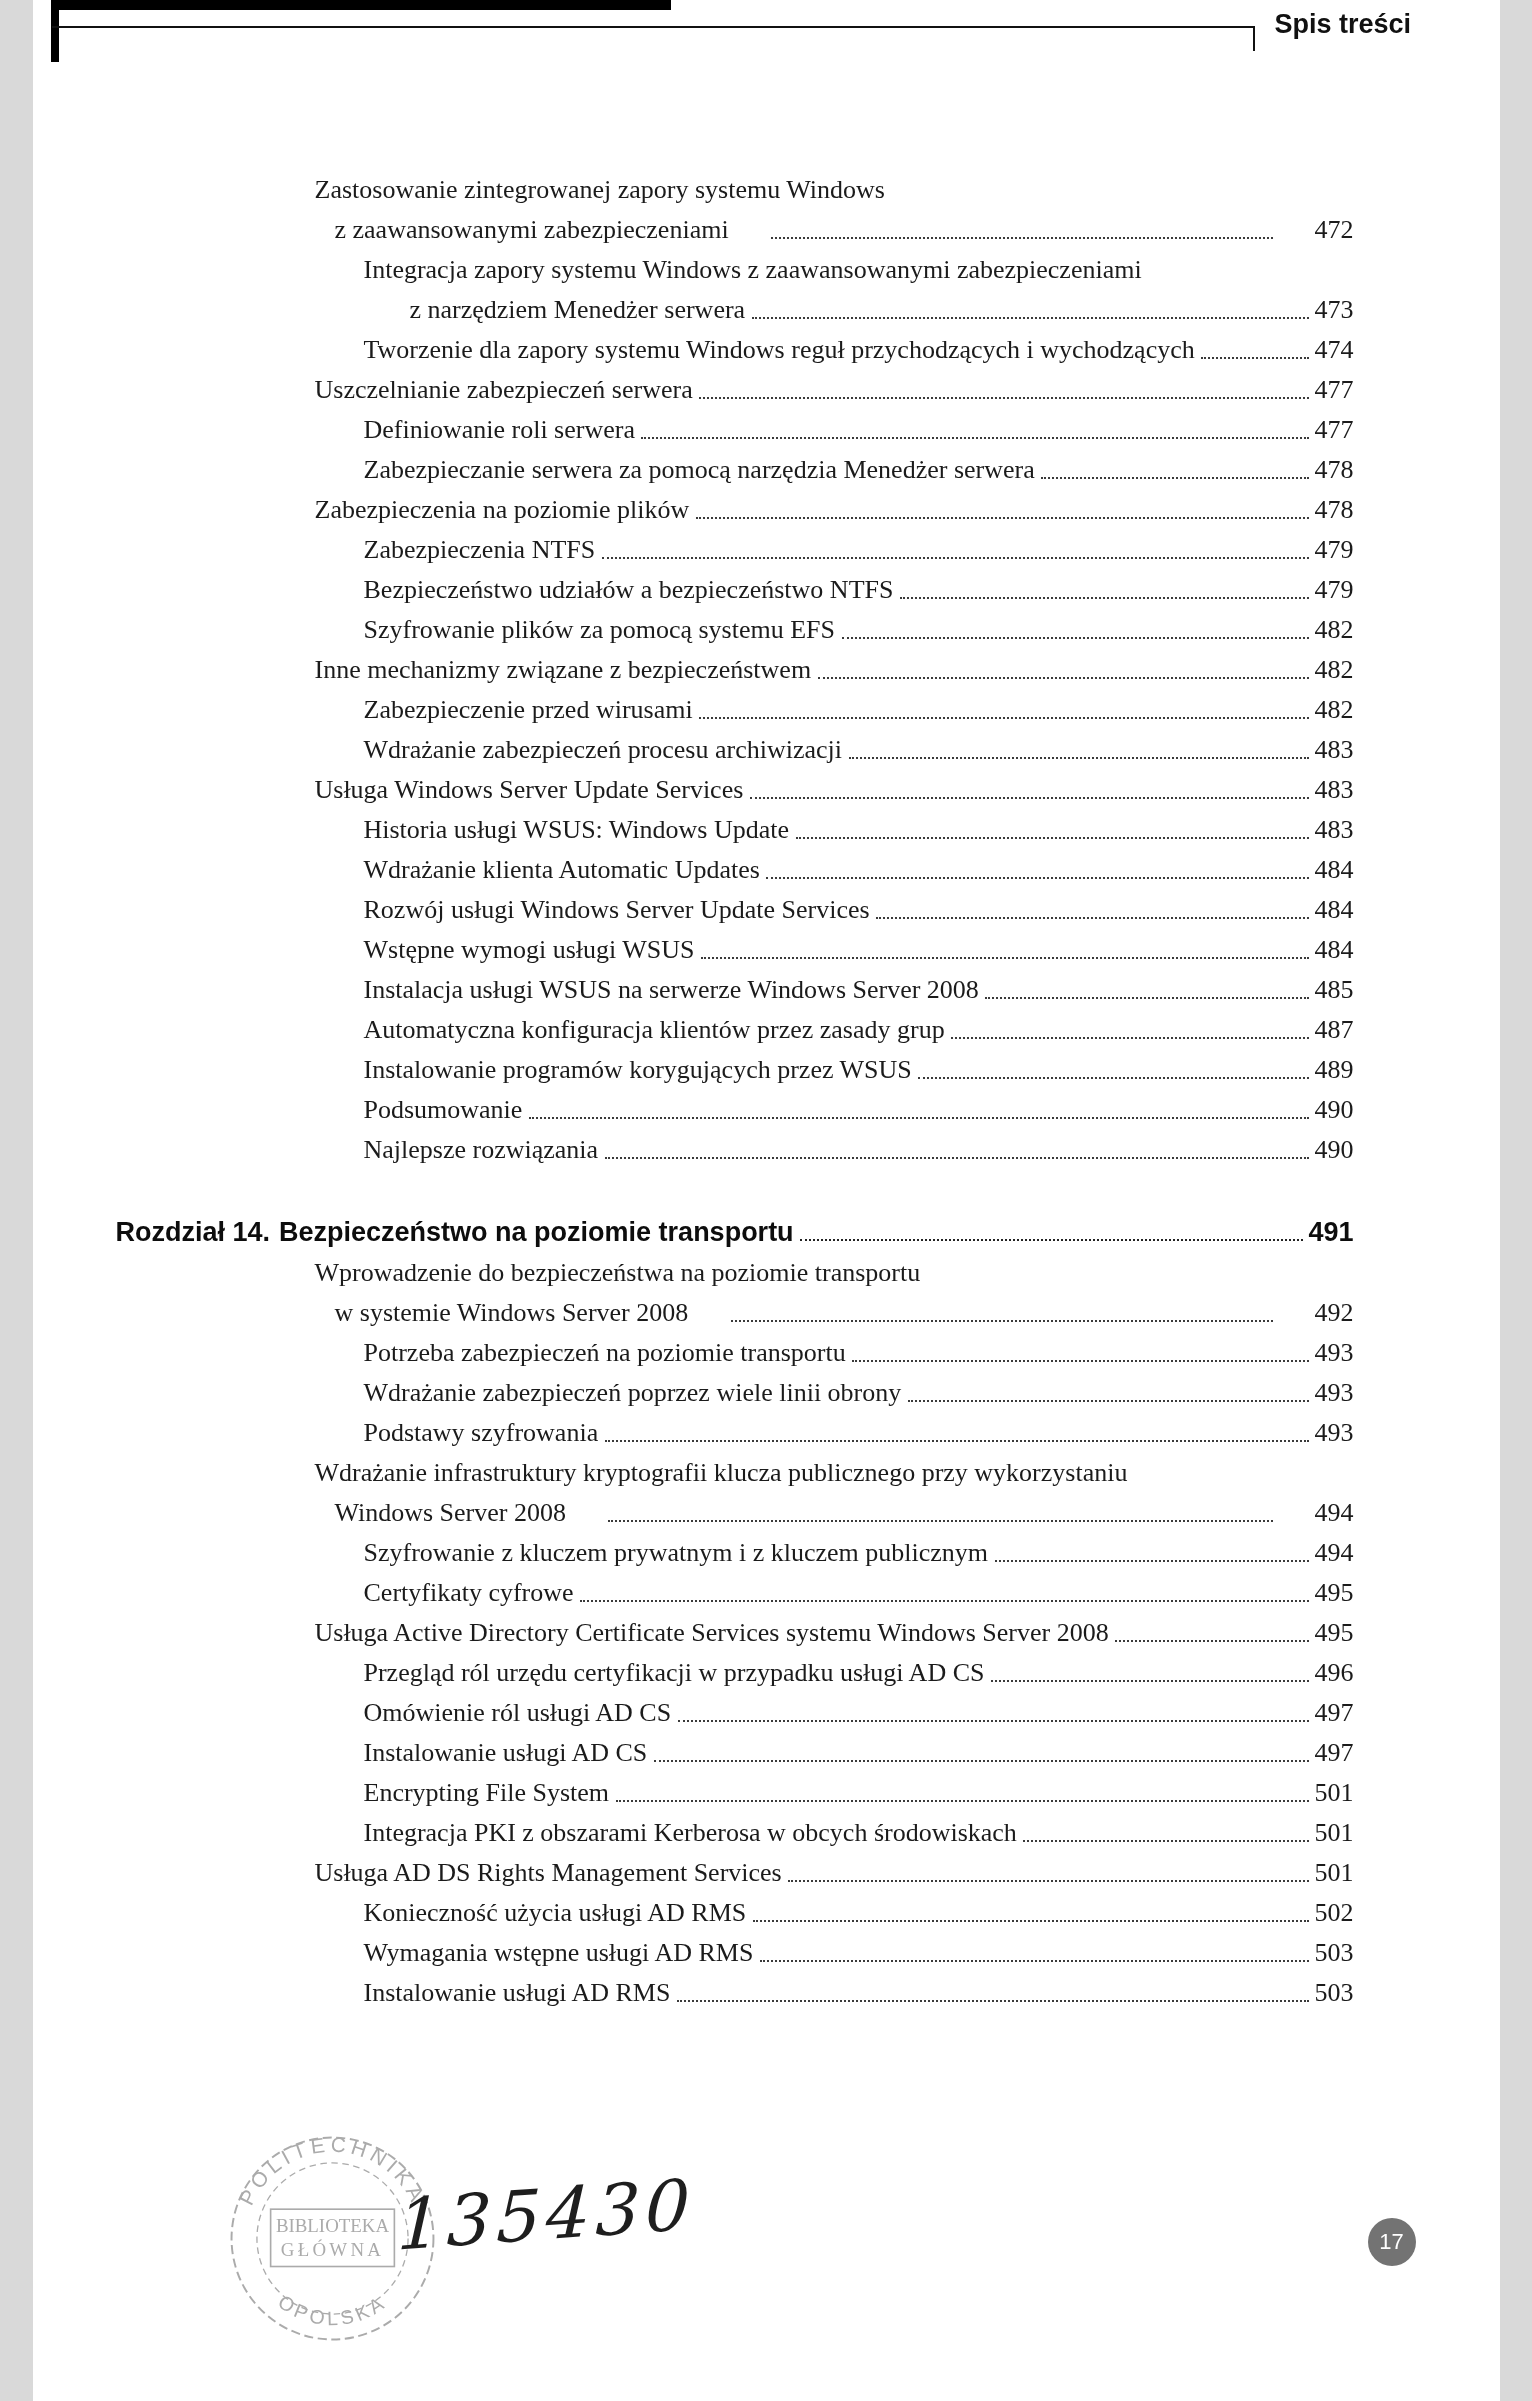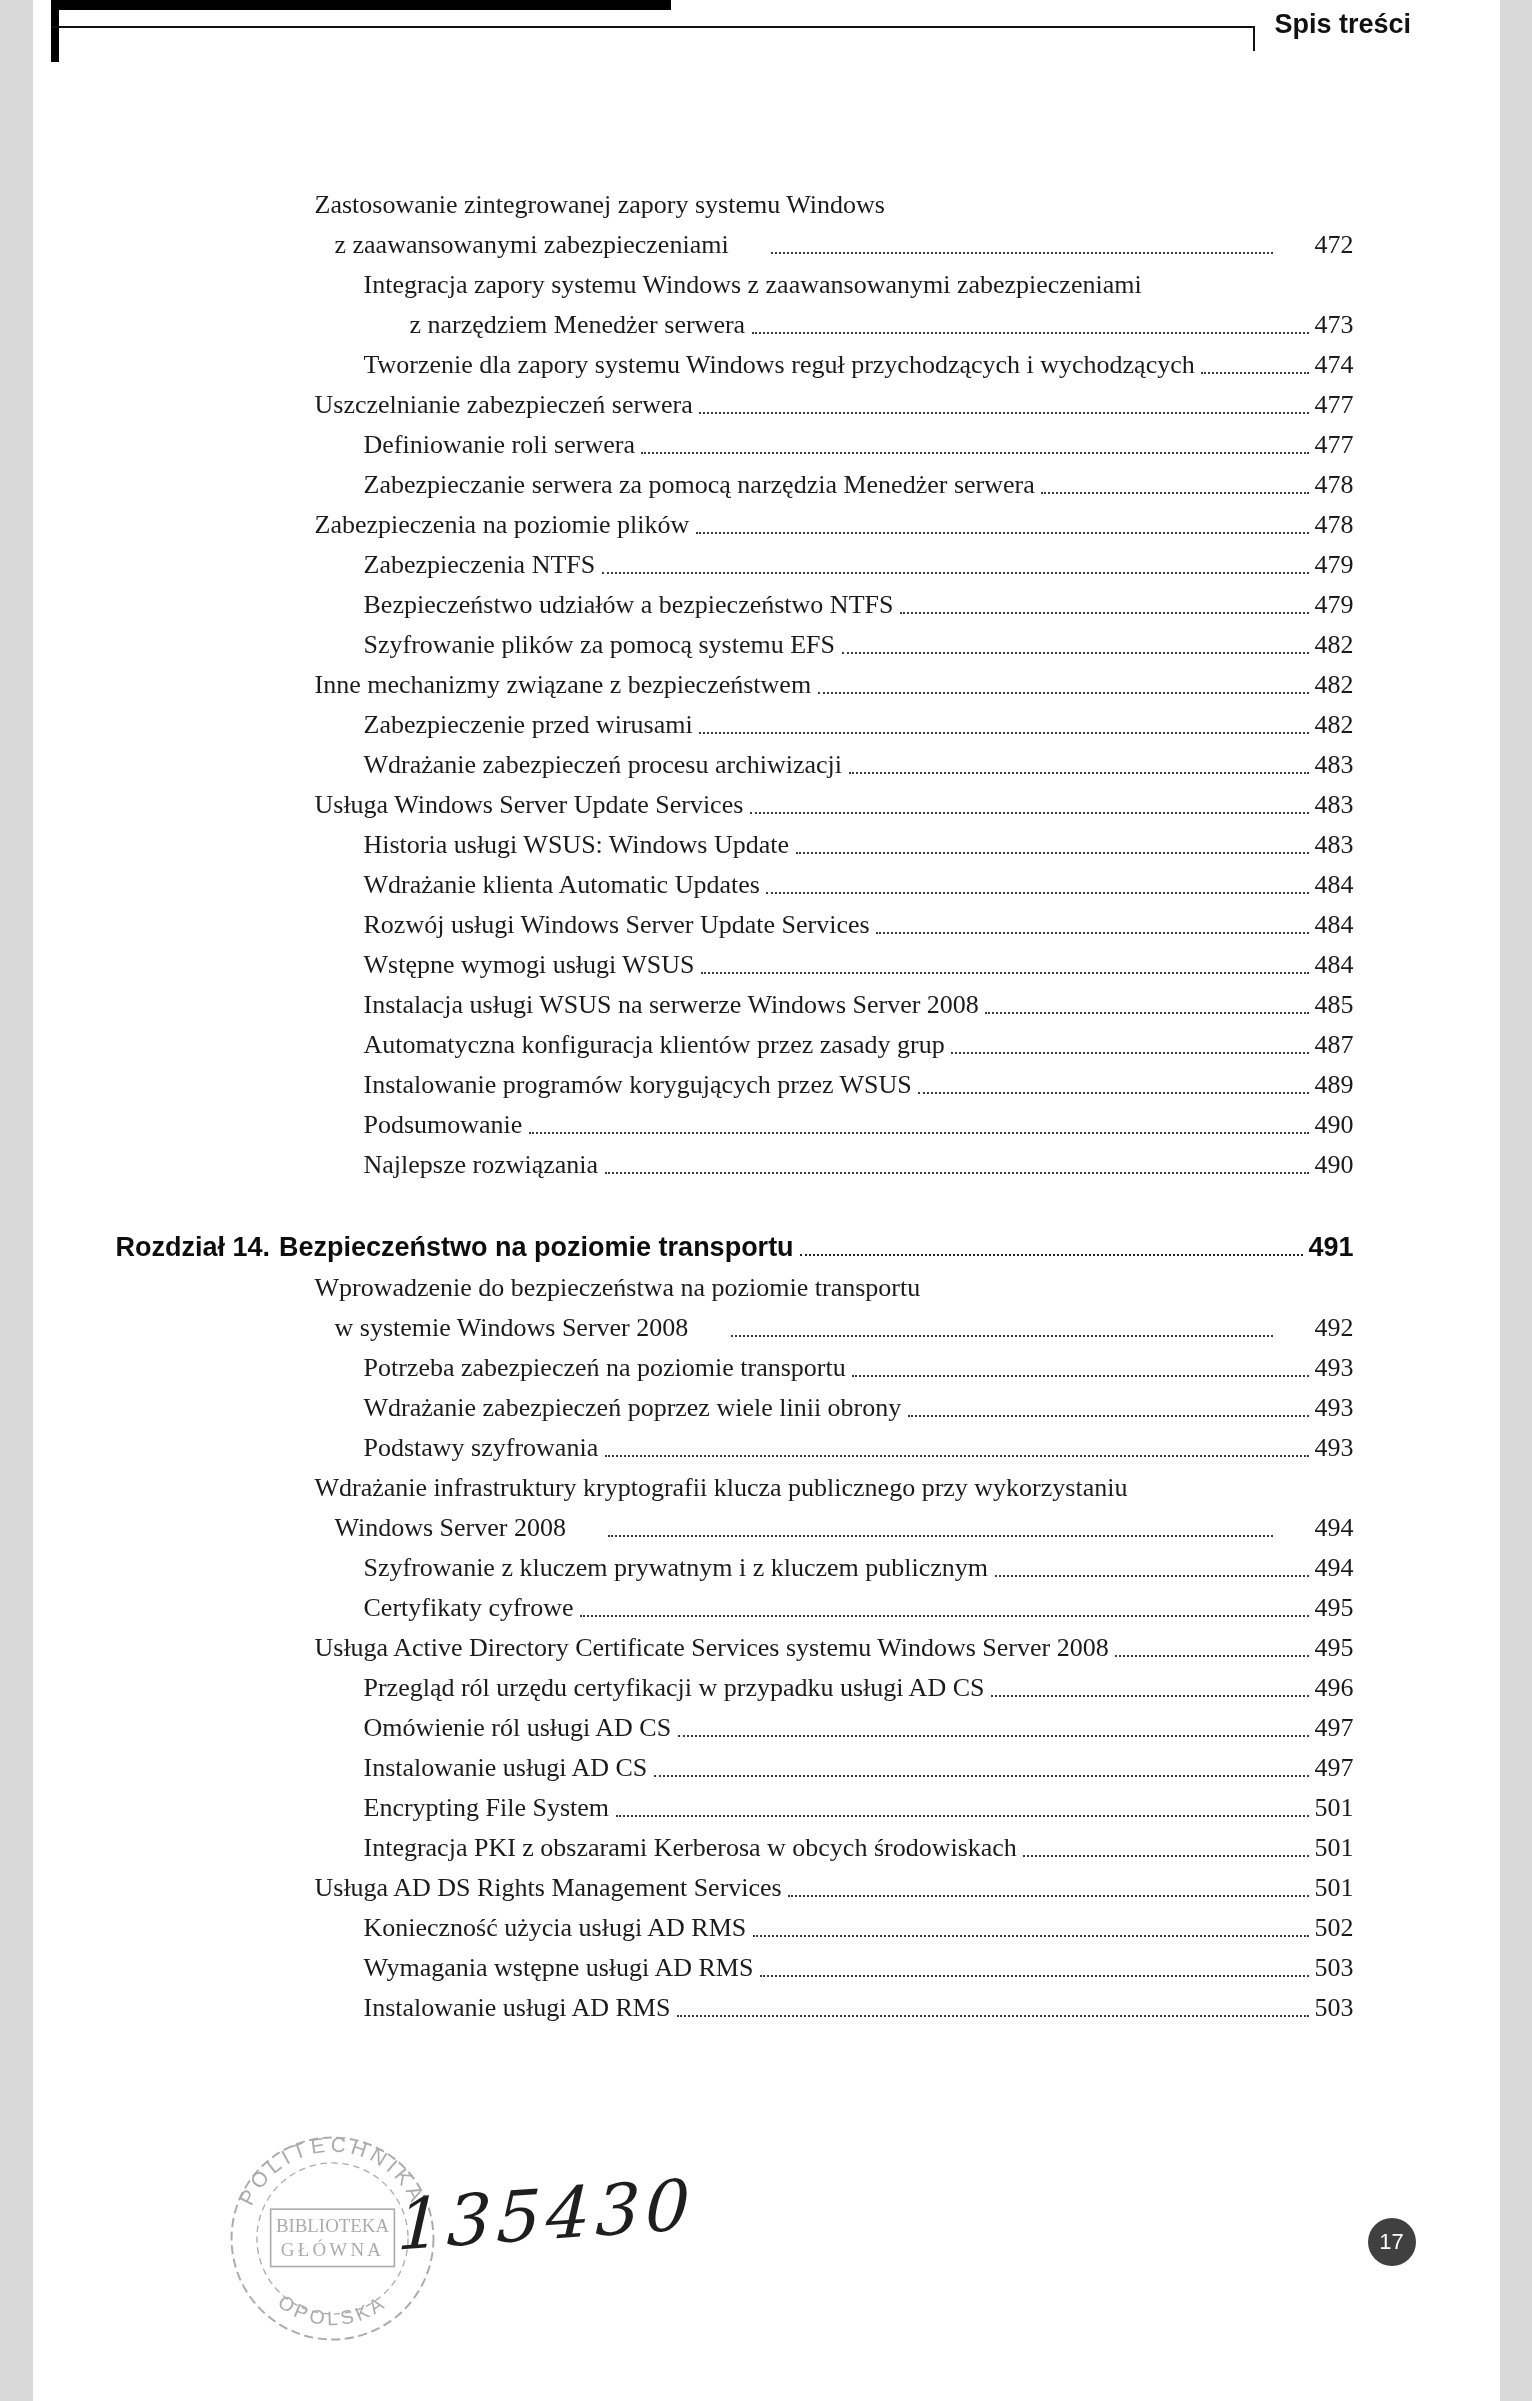--- a/index.html
+++ b/index.html
@@ -22,21 +22,21 @@
   
   .header-rule  { position: absolute; left: 19.5px;  top: 26px; width: 1201px; height: 2px;  background: #111; }
   .header-tick  { position: absolute; left: 1220px; top: 26px; width: 2px;   height: 25px; background: #111; }
   .header-title {
     position: absolute; left: 1242px; top: 9px; width: 150px;
     font-family: "Liberation Sans", sans-serif; font-weight: bold;
     font-size: 27px; color: #111;
   }
 
   
-  .toc { position: absolute; left: 0; top: 180px; right: 0; padding-right: 146px; padding-left: 28px; }
+  .toc { position: absolute; left: 0; top: 165px; right: 0; padding-right: 146px; padding-left: 28px; }
   .toc-row { display: flex; align-items: flex-end; height: 40px; font-size: 26px; }
   .entry-text { white-space: nowrap; }
   .lvl1      { padding-left: 254px; }
   .lvl1-cont { padding-left: 274px; gap: 36px; }
   .lvl2      { padding-left: 303px; }
   .lvl2-cont { padding-left: 323px; margin-left: 26px; }
 
   .leader {
     flex: 1 1 auto;
     min-width: 19.5px;
@@ -67,21 +67,21 @@
     font-style: italic;
     font-size: 70px;
     letter-spacing: 5.2px;
     color: #1e1e1e;
     transform: rotate(-4deg) skewX(-6deg);
   }
 
   .page-circle {
     position: absolute; left: 1335px; top: 2218px;
     width: 48px; height: 48px; border-radius: 50%;
-    background: #404040;
+    background: #737373;
     display: flex; align-items: center; justify-content: center;
     color: #ffffff;
     font-family: "Liberation Sans", sans-serif;
     font-size: 22px;
   }
 </style>
 </head>
 <body>
 
 <div class="page">

